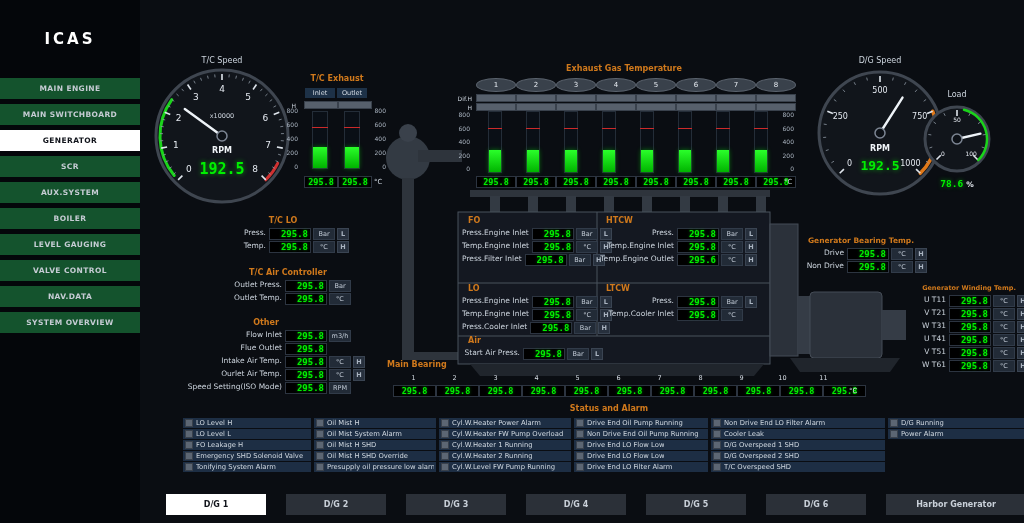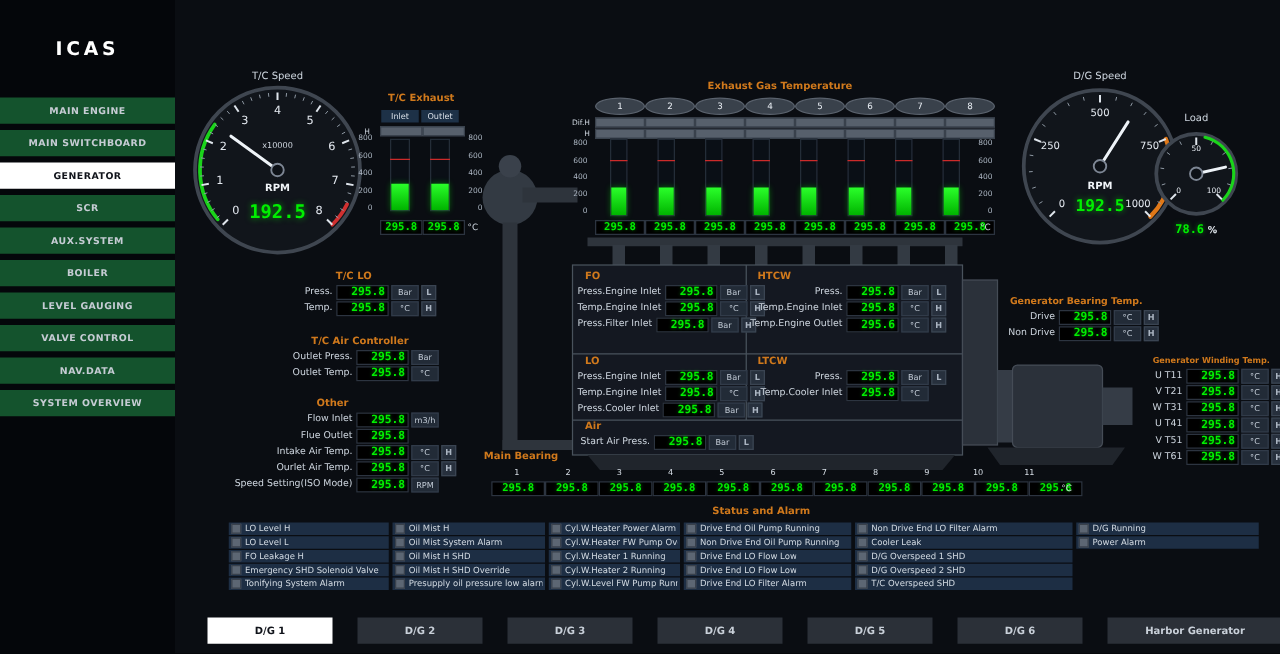--- a/index.html
+++ b/index.html
@@ -56,21 +56,21 @@
   
   .mbrow{position:absolute;display:flex;}
   .mbrow>*{flex:0 0 41px;display:flex;align-items:center;justify-content:center;}
   .mbpos{color:#d7dee6;font-size:6.5px;}
   .mbrow .dval{width:35px;}
   
   .alarm-sec{position:absolute;left:170px;top:404px;width:852px;z-index:2;margin-left:13px;}
   .alarm-title{text-align:center;color:#d0791c;font-size:8px;font-weight:bold;}
   .a-grid{display:flex;gap:3px;margin-top:5px;}
   .a-col{display:flex;flex-direction:column;gap:1px;text-align:center;}
-  .a-col:nth-child(1){width:128px}.a-col:nth-child(2){width:122px}.a-col:nth-child(3){width:105px}
+  .a-col:nth-child(1){width:128px}.a-col:nth-child(2){width:122px}.a-col:nth-child(3){width:132px}
   .a-col:nth-child(4){width:134px}.a-col:nth-child(5){width:174px}.a-col:nth-child(6){width:146px}
   .a-cell{height:10px;background:#1d2e44;display:flex;align-items:center;padding:0 2px;}
   .a-cell.empty{background:transparent;}
   .a-ind{width:6px;height:6px;background:#5c6673;border:1px solid #39414c;margin-right:3px;flex:0 0 6px;}
   .a-lbl{color:#d2dae2;font-size:6.8px;white-space:nowrap;overflow:hidden;}
   
   .tabs{position:absolute;left:166px;top:494px;display:flex;gap:20px;z-index:3;}
   .tab{width:100px;height:21px;background:#2b3038;color:#c9d0d9;font-size:8px;font-weight:bold;display:flex;align-items:center;justify-content:center;cursor:pointer;}
   .tab.wide{width:140px;}
   .tab.active{background:#ffffff;color:#10131a;}

